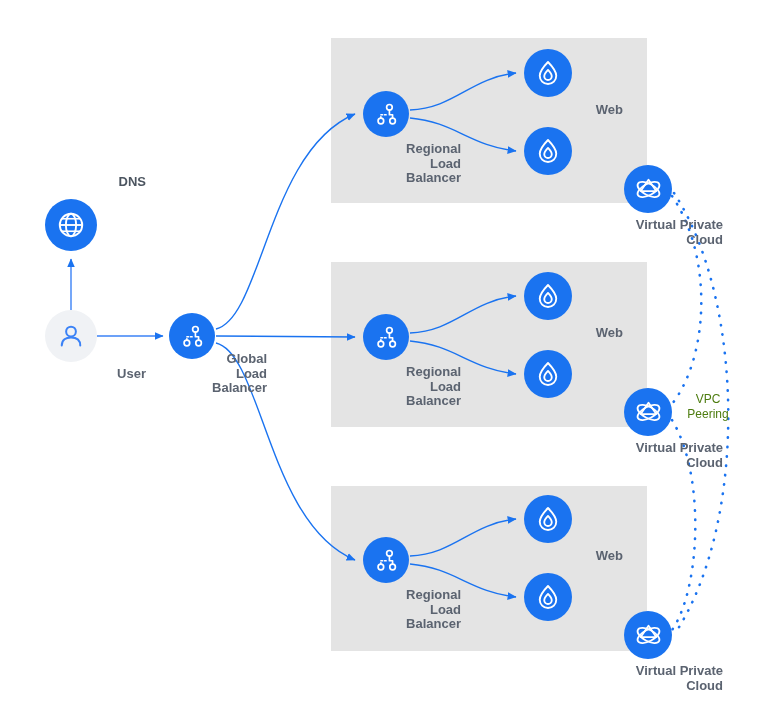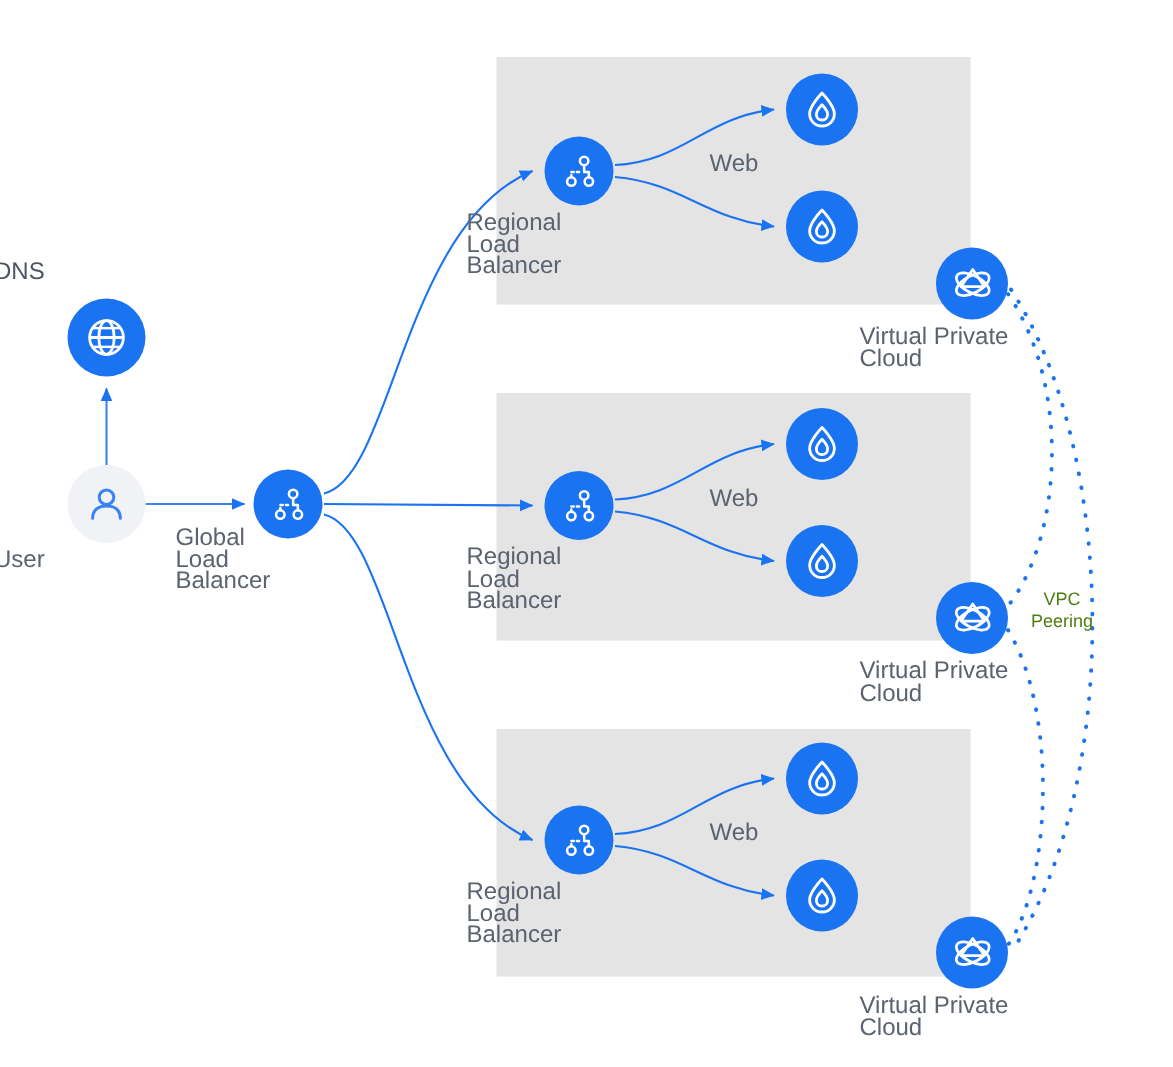--- a/index.html
+++ b/index.html
@@ -41,28 +41,29 @@
     justify-content: center;
   }
   .node .disc.blue {
     background: #1a73f0;
   }
   .node .disc.grey {
     background: #f0f2f5;
   }
   .node .cap {
     position: absolute;
-    text-align: left;
+    text-align: right;
     color: #5b6370;
-    font-size: 16px;
+    font-size: 13px;
     line-height: 14.5px;
     white-space: pre-line;
     left: 50%;
     transform: translateX(-50%);
     width: 150px;
+    font-weight: bold;
   }
   .node .cap.above {
     color: #4c5560;
   }
   .peer-label {
     position: absolute;
     text-align: center;
     color: #4d7c0f;
     font-size: 12px;
     line-height: 15px;

